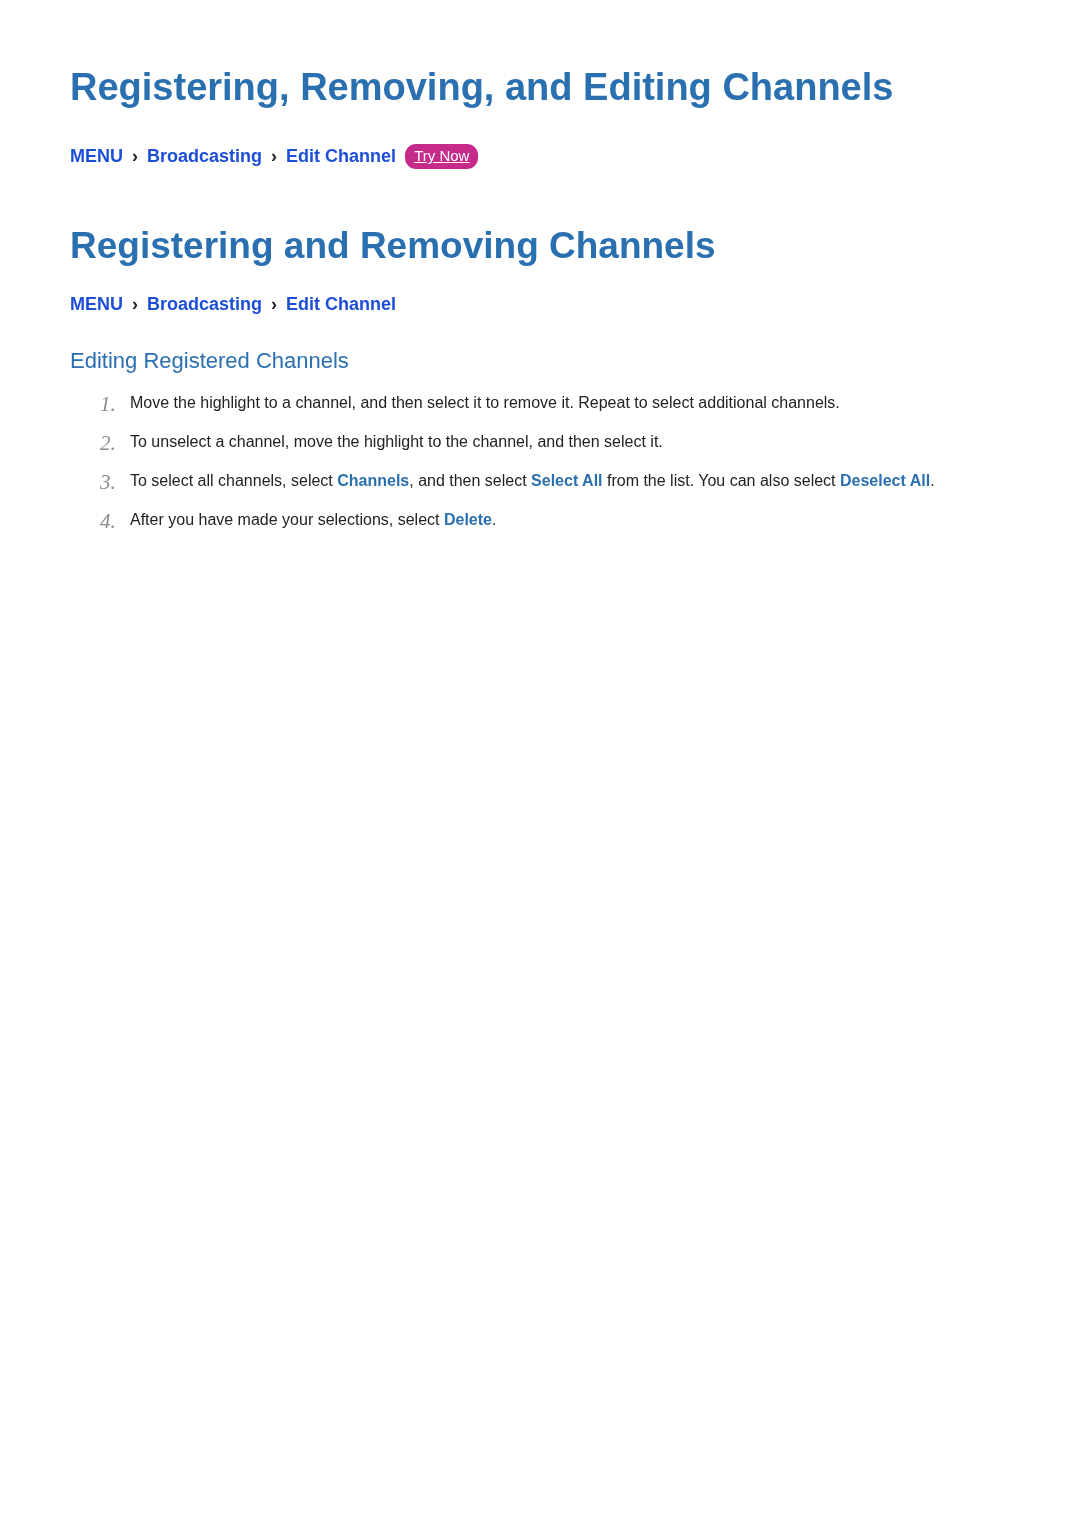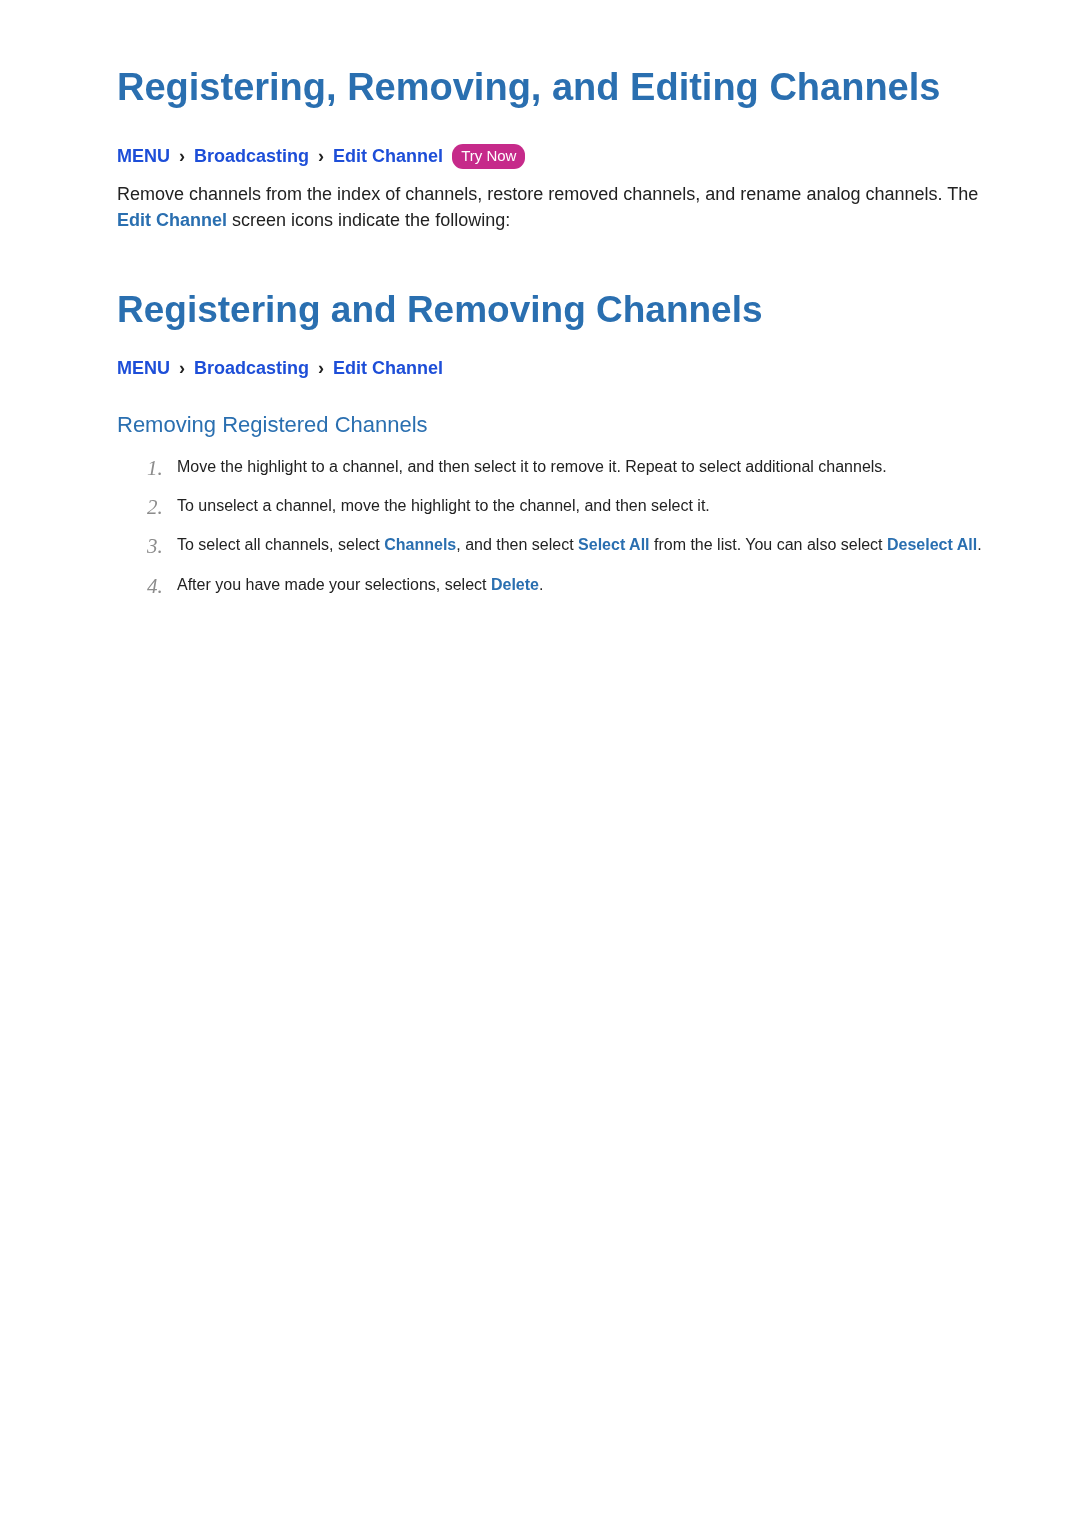--- a/index.html
+++ b/index.html
@@ -7,21 +7,20 @@
     padding: 0;
     background: #ffffff;
     font-family: Arial, Helvetica, sans-serif;
     color: #222;
     font-size: 18px;
     line-height: 1.45;
     width: 1080px;
   }
   .page {
     padding: 60px 70px 80px 70px;
-    margin-left: 47px;
   }
   h1.title {
     color: #2a6fb0;
     font-weight: 700;
     font-size: 38px;
     margin: 0 0 28px 0;
   }
   h2.section {
     color: #2a6fb0;
     font-weight: 700;
@@ -50,20 +49,21 @@
   .try-now {
     display: inline-block;
     background: #c62a8a;
     color: #ffffff;
     border-radius: 11px;
     padding: 1px 9px 2px 9px;
     font-size: 15px;
     font-weight: 400;
     margin-left: 4px;
     vertical-align: 1px;
+    text-decoration: underline;
   }
   p.body {
     margin: 0 0 10px 0;
     font-size: 18px;
   }
   .hl {
     color: #2a6fb0;
     font-weight: 700;
   }
   ul.icon-list {
@@ -137,36 +137,33 @@
 
   <div class="breadcrumb">
     <span class="menu-item">MENU</span>
     <span class="chevron">›</span>
     <span class="menu-item">Broadcasting</span>
     <span class="chevron">›</span>
     <span class="menu-item">Edit Channel</span>
     <span class="try-now">Try Now</span>
   </div>
 
-  <p class="body">
-    <span>Remove channels from the index of channels, restore removed channels, and rename analog channels. The </span><span class="hl">Edit Channel</span><span> screen icons indicate the following:</span>
-  </p>
 
 
   <h2 class="section">Registering and Removing Channels</h2>
 
   <div class="breadcrumb">
     <span class="menu-item">MENU</span>
     <span class="chevron">›</span>
     <span class="menu-item">Broadcasting</span>
     <span class="chevron">›</span>
     <span class="menu-item">Edit Channel</span>
   </div>
 
-  <h3 class="subsection">Removing Registered Channels</h3>
+  <h3 class="subsection">Editing Registered Channels</h3>
 
 
   <ol class="steps">
     <li>
       <span>Move the highlight to a channel, and then select it to remove it. Repeat to select additional channels.</span>
     </li>
     <li>
       <span>To unselect a channel, move the highlight to the channel, and then select it.</span>
     </li>
     <li>

